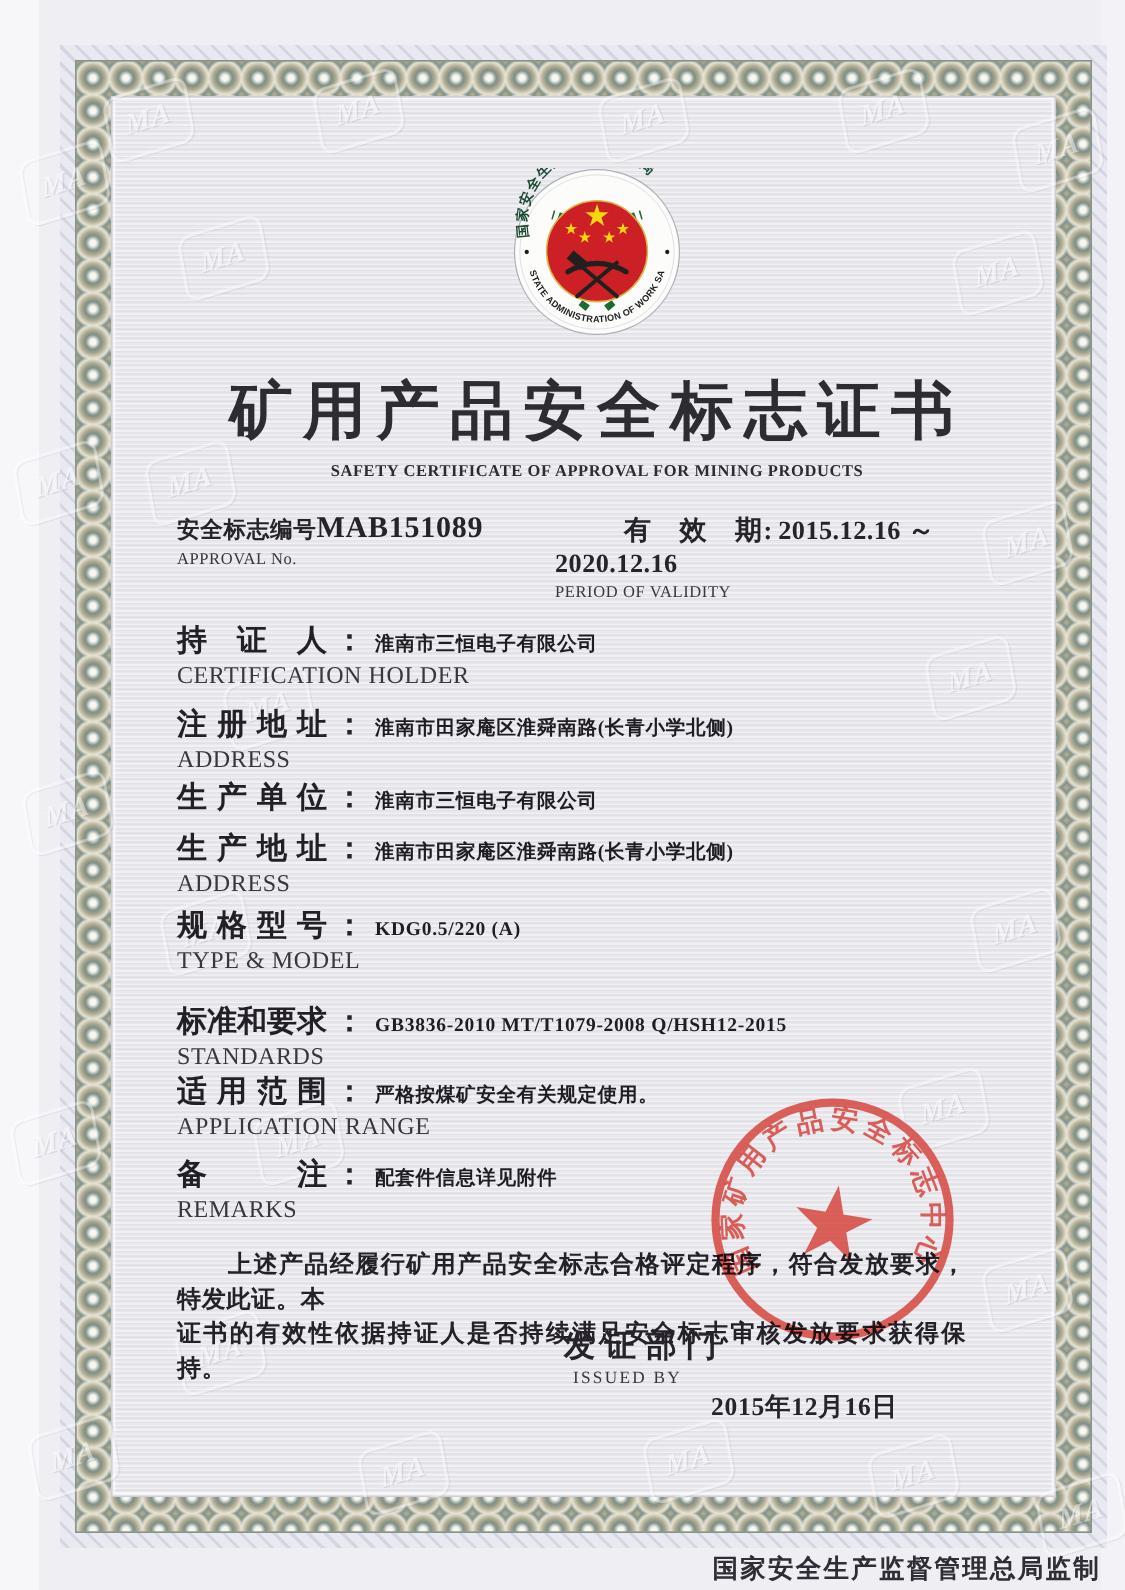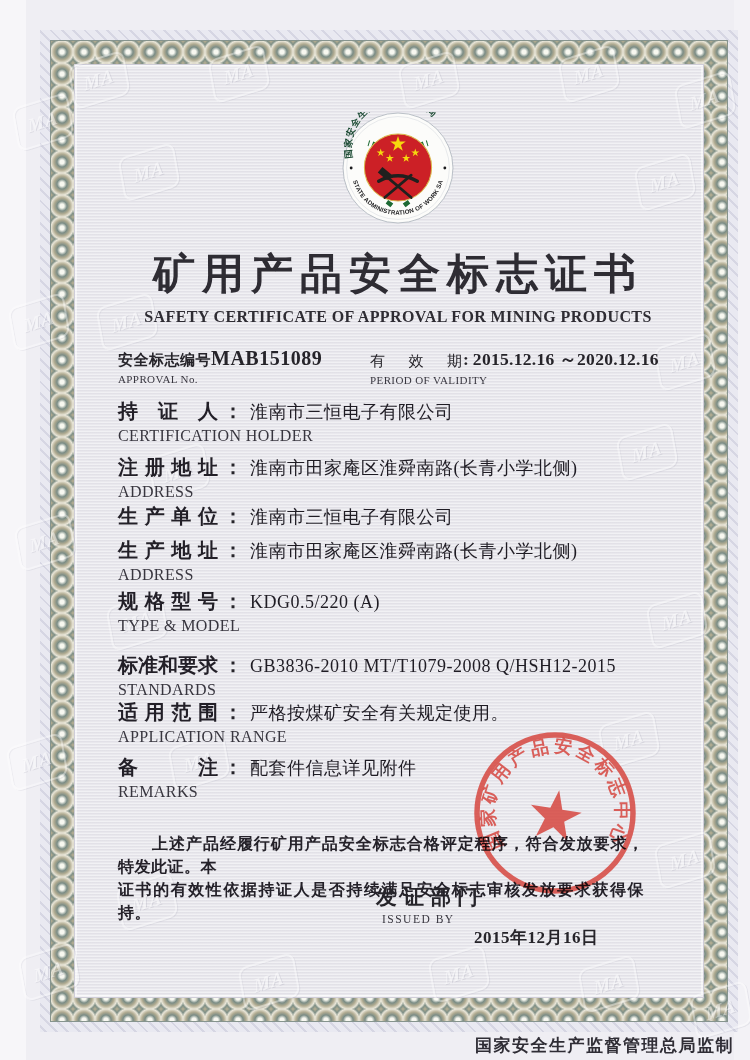--- a/index.html
+++ b/index.html
@@ -52,40 +52,40 @@
   .content{
     position:absolute;left:76px;top:66px;width:638px;height:928px;z-index:3;
     box-sizing:border-box;padding:0 36px 0 42px;
   }
   .emblem{display:block;margin:46px auto 0;}
   .title{
     margin-top:22px;text-align:center;font-size:42px;font-weight:700;
     letter-spacing:7px;color:#2e2c33;white-space:nowrap;
   }
   .subtitle{
-    margin-top:6px;text-align:center;font-size:16px;font-weight:700;
+    margin-top:6px;text-align:center;font-size:11px;font-weight:700;
     letter-spacing:.4px;color:#2e2c33;white-space:nowrap;
   }
   
   .approval-row{margin-top:21px;display:flex;}
   .ap-left{width:252px;}
   .ap-label{font-size:15px;font-weight:700;letter-spacing:.5px;}
   .ap-value{font-size:20px;font-weight:700;letter-spacing:.5px;}
   .ap-en{font-size:11px;letter-spacing:.4px;color:#38363f;margin-top:3px;}
   .ap-right{flex:1;}
   .val-label{display:inline-block;width:92px;text-align:justify;text-align-last:justify;
-    font-size:15px;font-weight:400;vertical-align:bottom;}
+    font-size:18px;font-weight:700;vertical-align:bottom;margin-left:46px;}
   .val-colon{font-size:17.5px;font-weight:700;padding:0 4px 0 1px;}
   .val-value{font-size:17.5px;font-weight:600;letter-spacing:.3px;}
   
   .row{position:relative;}
   .zh-label{display:inline-block;width:100px;text-align:justify;text-align-last:justify;
     font-size:20px;font-weight:700;color:#221f27;vertical-align:bottom;}
   .colon{font-size:20px;font-weight:700;padding:0 7px 0 5px;}
-  .value{font-size:18px;font-weight:400;letter-spacing:.5px;color:#1f1c24;}
+  .value{font-size:13px;font-weight:700;letter-spacing:.5px;color:#1f1c24;}
   .en{font-size:16px;letter-spacing:.4px;color:#38363f;margin-top:2px;}
   
   .statement{position:absolute;left:42px;width:526px;top:766px;
     font-size:16px;letter-spacing:.5px;line-height:23px;color:#242129;
     text-align:justify;font-weight:600;}
   .issuer-zh{position:absolute;left:300px;top:817px;font-size:21px;font-weight:700;
     letter-spacing:6px;white-space:nowrap;}
   .issuer-en{position:absolute;left:306px;top:847px;font-size:11.5px;letter-spacing:1.5px;color:#38363f;}
   .issue-date{position:absolute;left:398px;top:860px;font-size:17px;font-weight:700;
     letter-spacing:.5px;white-space:nowrap;}

